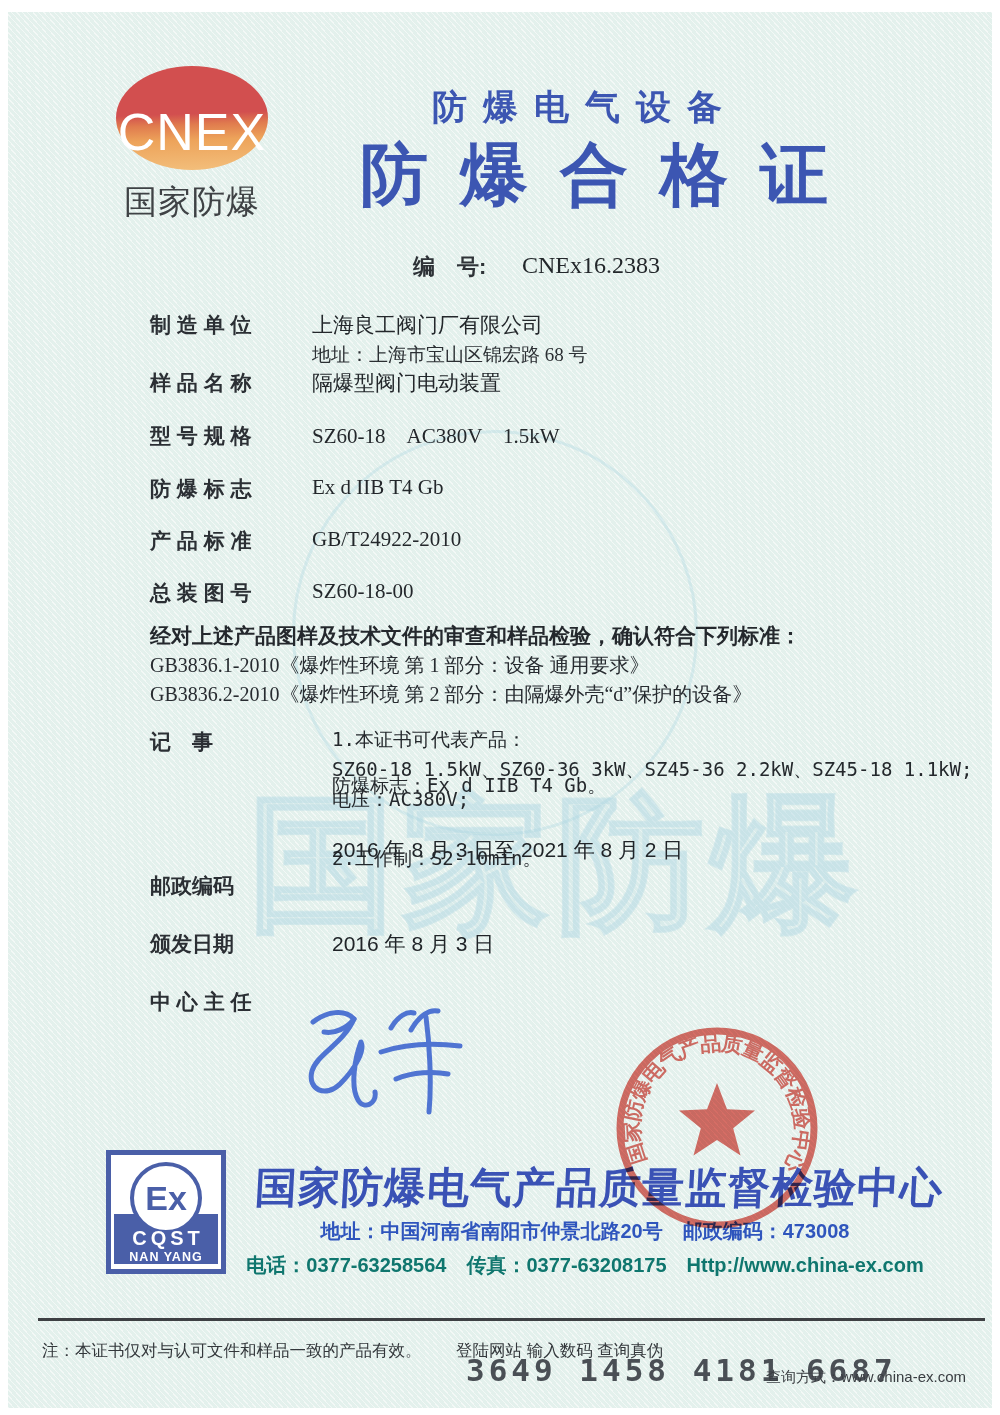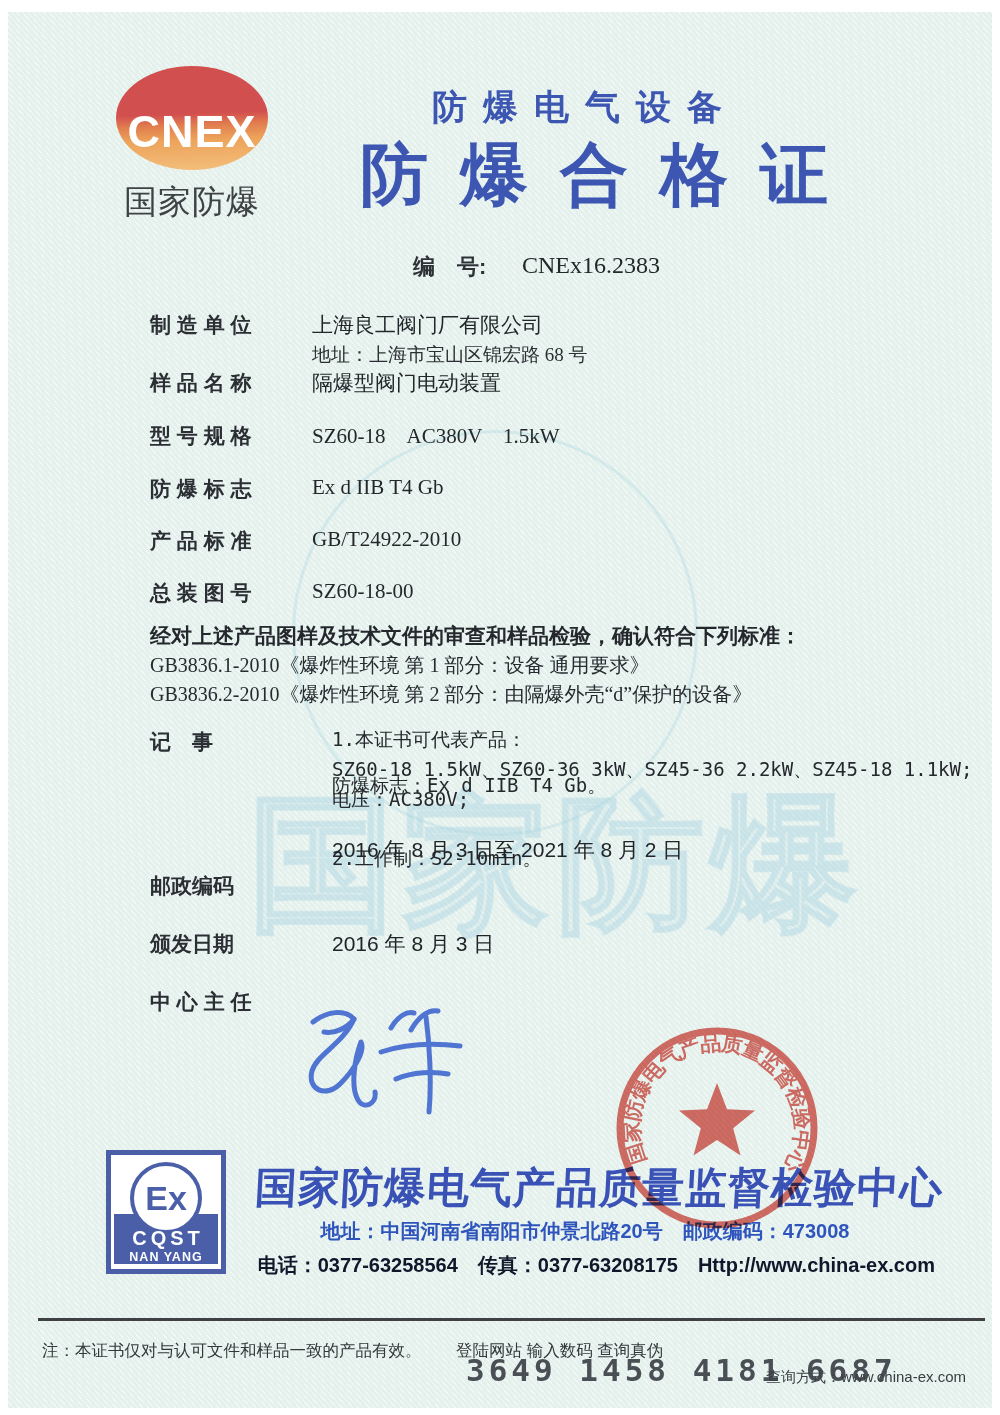--- a/index.html
+++ b/index.html
@@ -25,21 +25,21 @@
     color:rgba(168,212,226,0.16); -webkit-text-stroke:2px rgba(168,212,226,0.35);
     white-space:nowrap;
   }
   
   .cnex-oval {
     position:absolute; left:116px; top:66px; width:152px; height:104px;
     border-radius:50%; z-index:2;
     background:linear-gradient(178deg,#d24f4f 0%,#d24f4f 46%,#e07b4e 56%,#eda35a 70%,#f3c07d 100%);
     display:flex; align-items:center; justify-content:center;
   }
-  .cnex-oval span { color:#ffffff; font-weight:bold; font-size:45px; letter-spacing:1px; padding-top:2px;margin-top:25px; }
+  .cnex-oval span { color:#ffffff; font-weight:normal; font-size:52px; letter-spacing:1px; padding-top:2px;margin-top:25px; }
   .cnex-caption {
     position:absolute; left:110px; top:180px; width:164px; text-align:center; z-index:2;
     font-size:33px; color:#3f4245; letter-spacing:1px;
   }
   
   .hdr-sub {
     position:absolute; left:235px; top:84px; width:700px; text-align:center; z-index:2;
     font-size:35px; font-weight:bold; color:#3c56b2; letter-spacing:16px;
   }
   .hdr-title {
@@ -67,22 +67,22 @@
     position:absolute; left:255px; top:1160px; width:660px; text-align:center; z-index:2;
     font-size:42px; font-weight:bold; color:#3a52b5; letter-spacing:1px;
     font-family:"Liberation Serif", serif; transform:skewX(-3deg);
     white-space:nowrap;
   }
   .addr-line {
     position:absolute; left:255px; top:1218px; width:660px; text-align:center; z-index:2;
     font-size:20px; font-weight:bold; color:#2f55bd; white-space:pre;
   }
   .phone-line {
-    position:absolute; left:235px; top:1252px; width:700px; text-align:right; z-index:2;
-    font-size:20px; font-weight:bold; color:#0f172a; white-space:pre;
+    position:absolute; left:235px; top:1252px; width:700px; text-align:center; z-index:2;
+    font-size:20px; font-weight:bold; color:#0f766e; white-space:pre;
   }
   .hrule { position:absolute; left:38px; top:1318px; width:947px; height:3px; background:#3e4043; z-index:2; }
   .note-row { position:absolute; left:42px; top:1340px; z-index:2; font-size:16.5px; color:#33373b; }
   .note-hint { margin-left:30px; }
   .code {
     position:absolute; left:466px; top:1352px; z-index:2;
     font-family:"DejaVu Sans Mono", monospace; font-weight:bold;
     font-size:31px; letter-spacing:4px; color:#4a4f55;
   }
   .query { position:absolute; left:766px; top:1368px; z-index:2; font-size:15px; color:#393d41; }

